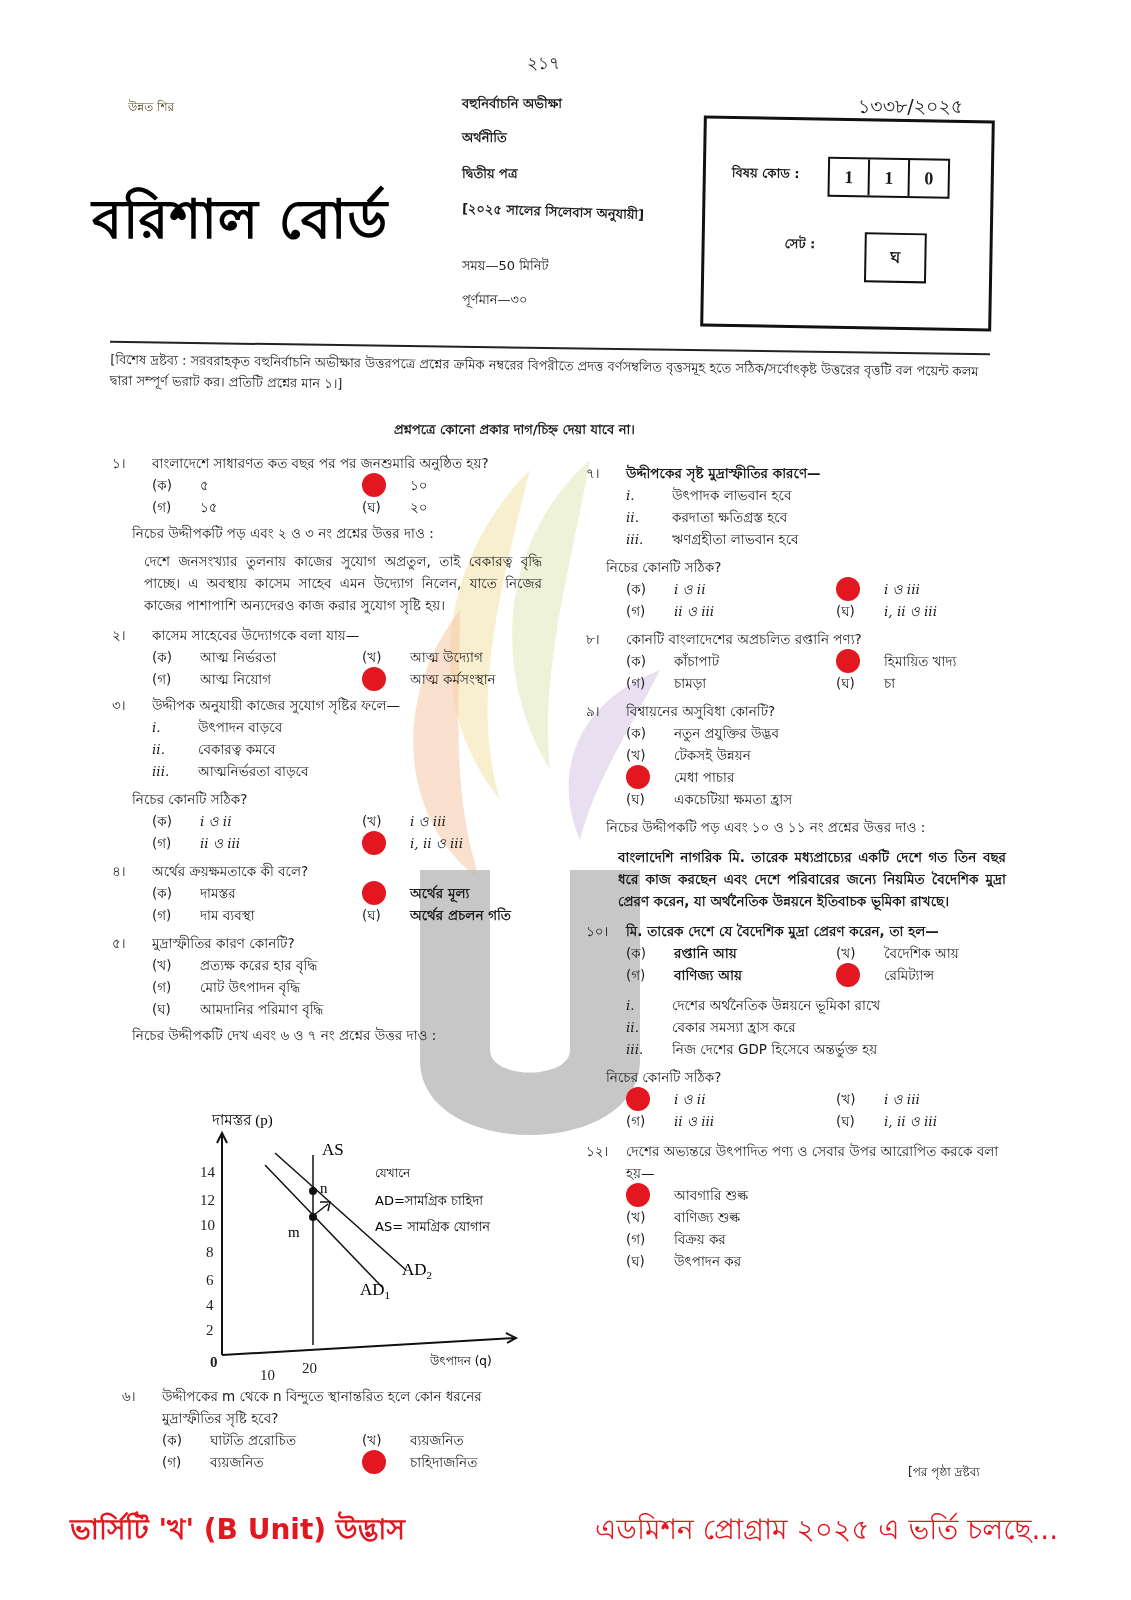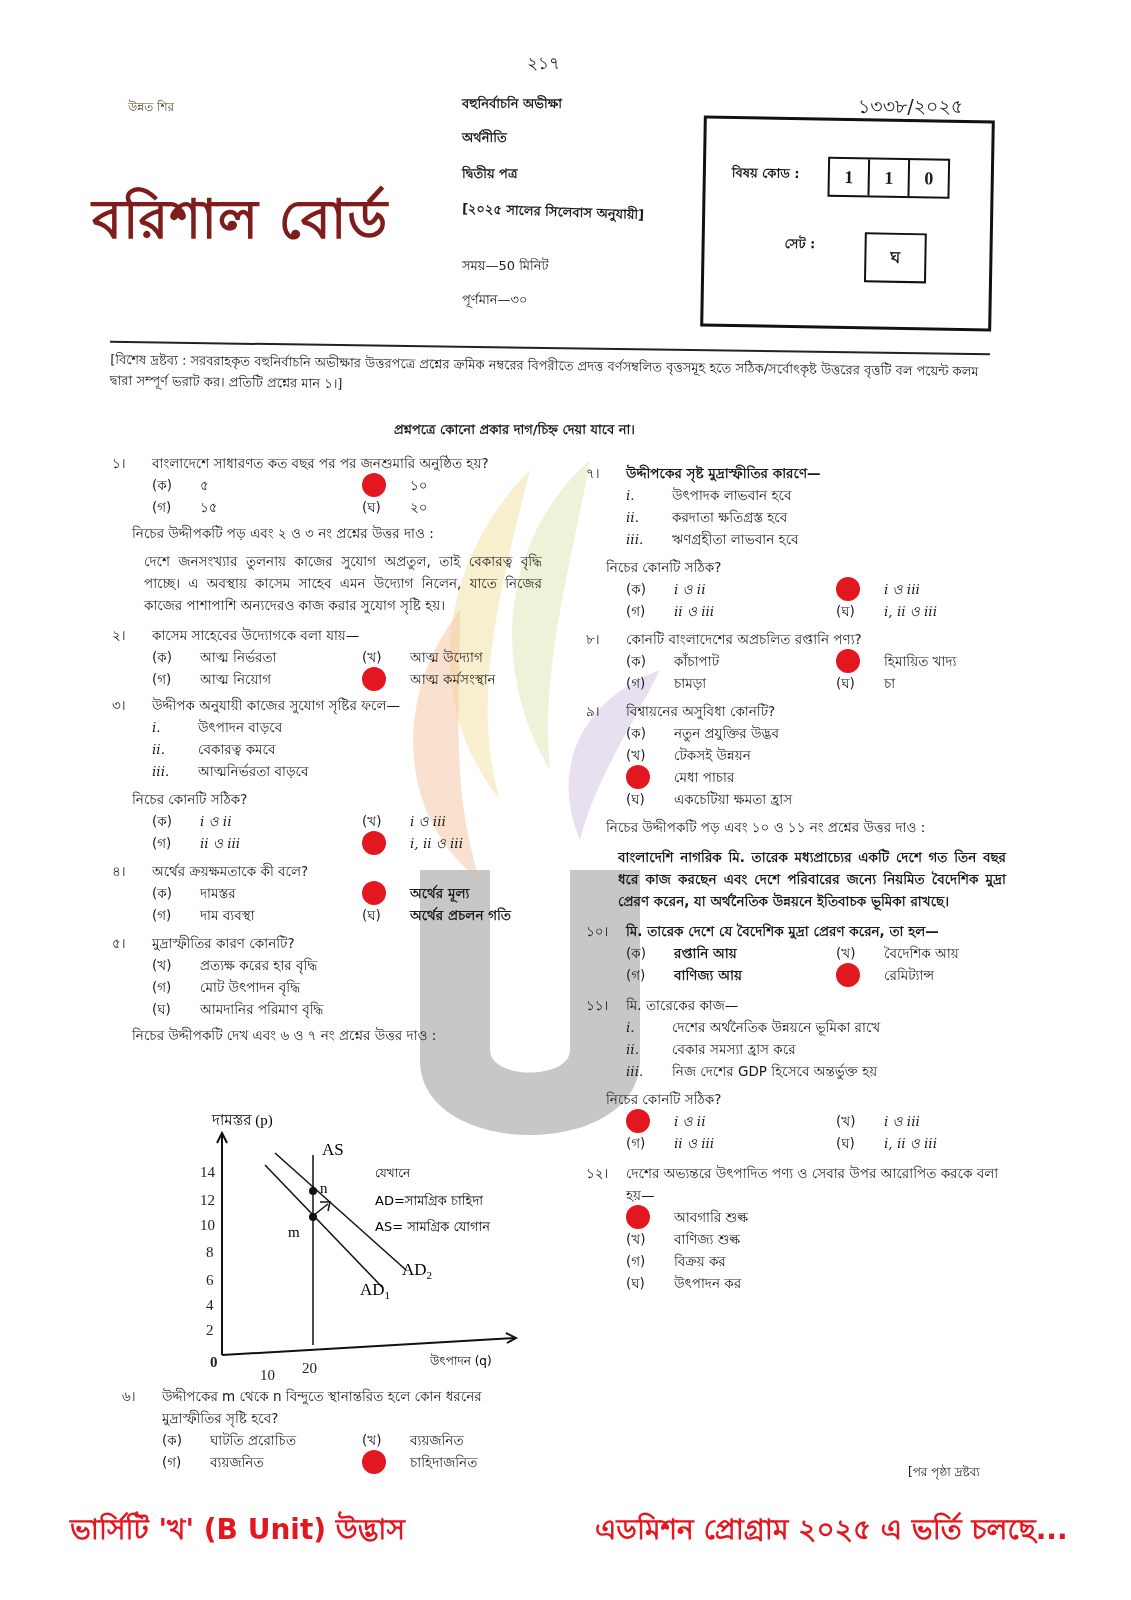--- a/index.html
+++ b/index.html
@@ -2,21 +2,21 @@
 <html><head>
 <meta charset="utf-8">
 <style>
   html, body { margin: 0; padding: 0; background: #ffffff; }
   body { width: 1131px; height: 1600px; position: relative; overflow: hidden;
          font-family: "DejaVu Sans", sans-serif; color: #1a1a1a; }
   .abs { position: absolute; }
   .watermark { position: absolute; left: 380px; top: 440px; width: 300px; height: 720px; pointer-events: none; }
   .page-no { left: 527px; top: 50px; font-size: 17px; }
   .motto { left: 128px; top: 98px; font-size: 12px; color: #5a4a20; }
-  .board { left: 92px; top: 178px; font-size: 54px; font-weight: bold; color: #7f1d1d; letter-spacing: 1px; }
+  .board { left: 92px; top: 178px; font-size: 54px; font-weight: bold; color: #000000; letter-spacing: 1px; }
   .meta { left: 462px; font-size: 13px; font-weight: bold; }
   .code-num { left: 858px; top: 92px; font-size: 19px; }
   .box { left: 702px; top: 118px; width: 285px; height: 205px; border: 3px solid #111; transform: rotate(1deg); }
   .box .lbl { position: absolute; font-size: 13px; font-weight: bold; }
   .cells { position: absolute; left: 122px; top: 36px; display: flex; border: 2px solid #111; }
   .cells span { width: 38px; height: 36px; border-right: 2px solid #111; display: flex; align-items: center; justify-content: center; font-family: "Liberation Serif", serif; font-size: 18px; font-weight: bold; }
   .cells span:last-child { border-right: none; }
   .setbox { position: absolute; left: 160px; top: 111px; width: 58px; height: 46px; border: 2px solid #111; display: flex; align-items: center; justify-content: center; font-size: 16px; font-weight: bold; }
   .rule { left: 110px; top: 347px; width: 880px; height: 0; border-top: 2px solid #222; transform: rotate(0.8deg); }
   .note { left: 110px; top: 355px; width: 880px; font-size: 13px; line-height: 21px; transform: rotate(0.8deg); }
@@ -29,21 +29,21 @@
   .opt { display: flex; align-items: center; height: 22px; }
   .ol { width: 48px; flex: none; }
   .dot { width: 24px; height: 24px; border-radius: 50%; background: #e3171f; display: inline-block; margin-right: 24px; }
   .stm { display: flex; margin-left: 40px; }
   .rn { width: 46px; font-style: italic; font-family: "DejaVu Serif", serif; }
   .inst { margin-left: 20px; }
   .para { margin-left: 32px; text-align: justify; }
   .bold { font-weight: bold; }
   .it { font-style: italic; font-family: "DejaVu Serif", serif; }
   .footer-l { left: 70px; top: 1508px; font-size: 28px; font-weight: bold; color: #e3171f; }
-  .footer-r { left: 595px; top: 1508px; font-size: 28px; font-weight: bold; color: #e3171f; }
+  .footer-r { left: 595px; top: 1508px; font-size: 28px; font-weight: normal; color: #e3171f; }
   .next { left: 908px; top: 1463px; font-size: 12px; }
   .graph { position: absolute; left: 180px; top: 1105px; width: 360px; height: 280px; }
 </style>
 </head>
 <body>
 
 <svg class="watermark" viewBox="0 0 300 720">
   <path d="M150 30 C 60 120, 40 260, 120 360 C 90 260, 120 150, 150 30 Z" fill="#f3e2a8" opacity="0.55"></path>
   <path d="M210 20 C 120 100, 110 230, 170 330 C 160 230, 190 130, 210 20 Z" fill="#dfe7b8" opacity="0.55"></path>
   <path d="M80 170 C 10 260, 20 380, 100 440 C 70 350, 80 260, 80 170 Z" fill="#f6c7a6" opacity="0.55"></path>
@@ -392,24 +392,20 @@
           <span class="bold">বাণিজ্য আয়</span>
         </div>
       <div class="opt">
           <span class="dot"></span>
           <span>রেমিট্যান্স</span>
         </div>
     </div>
   </div>
 
   <div style="margin-top:8px">
-    <div class="q">
-        <span class="qn">১১।</span>
-        <span>মি. তারেকের কাজ—</span>
-      </div>
     <div class="stm">
         <span class="rn">i.</span>
         <span>দেশের অর্থনৈতিক উন্নয়নে ভূমিকা রাখে</span>
       </div>
     <div class="stm">
         <span class="rn">ii.</span>
         <span>বেকার সমস্যা হ্রাস করে</span>
       </div>
     <div class="stm">
         <span class="rn">iii.</span>

